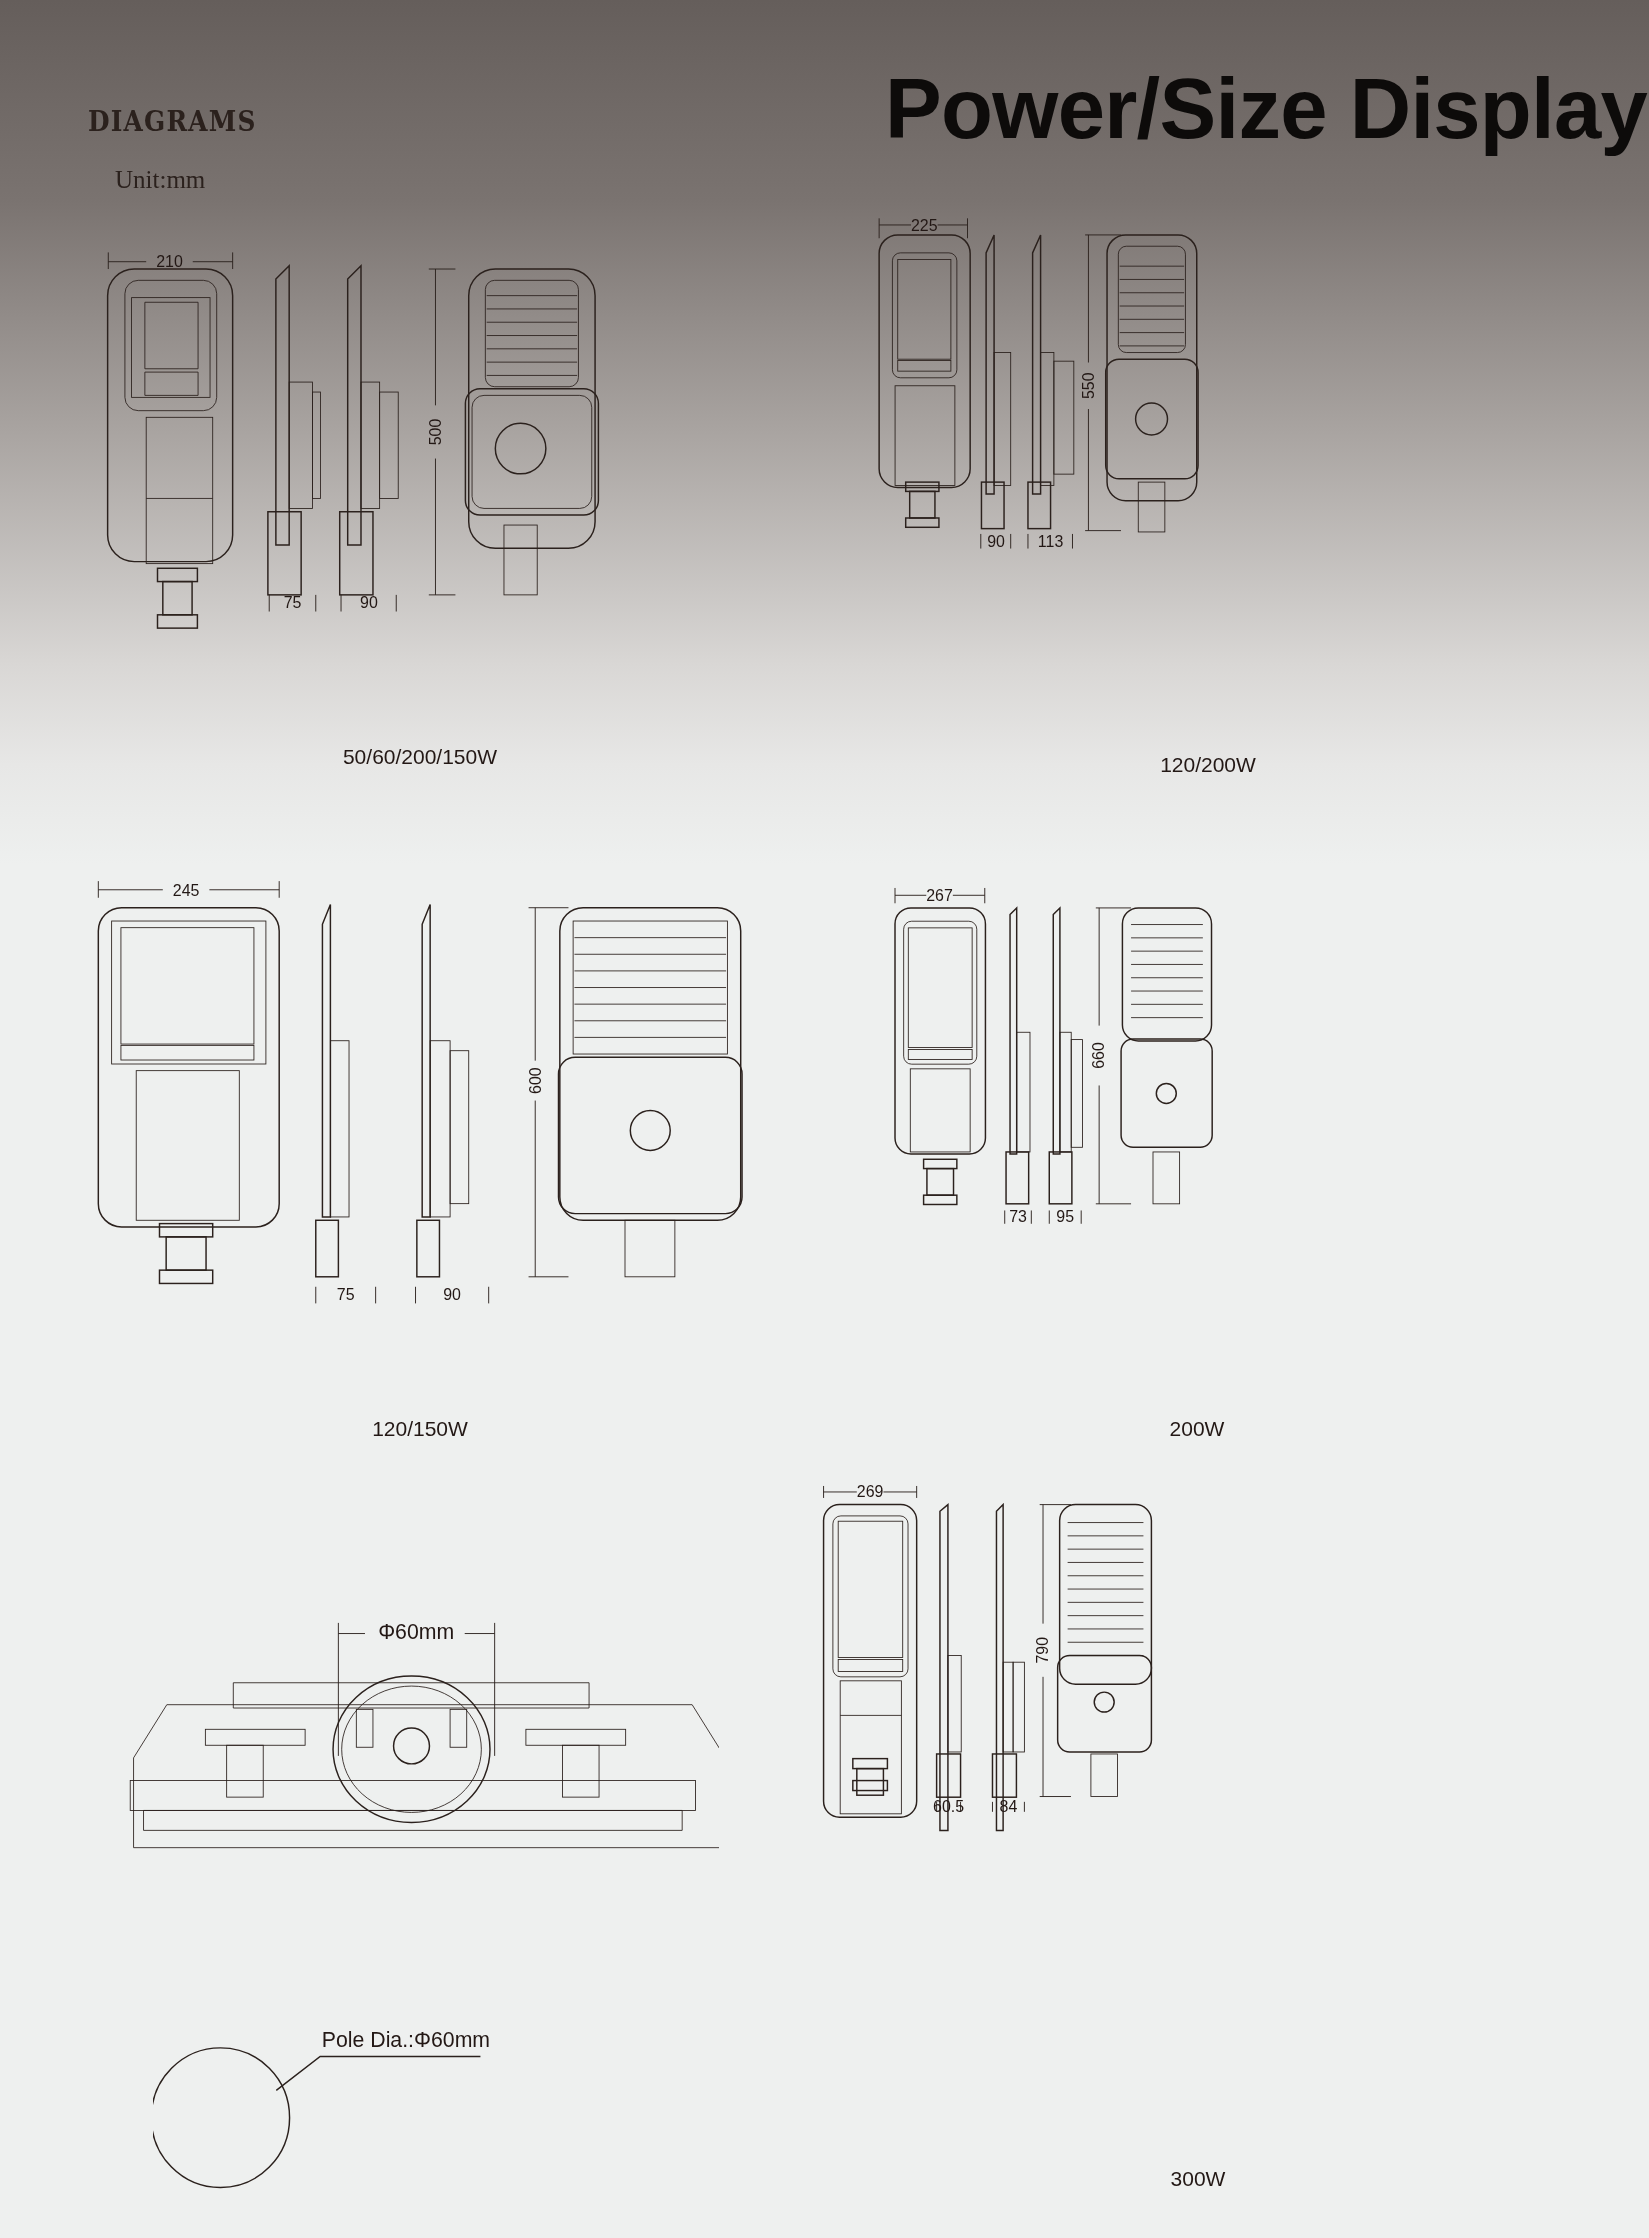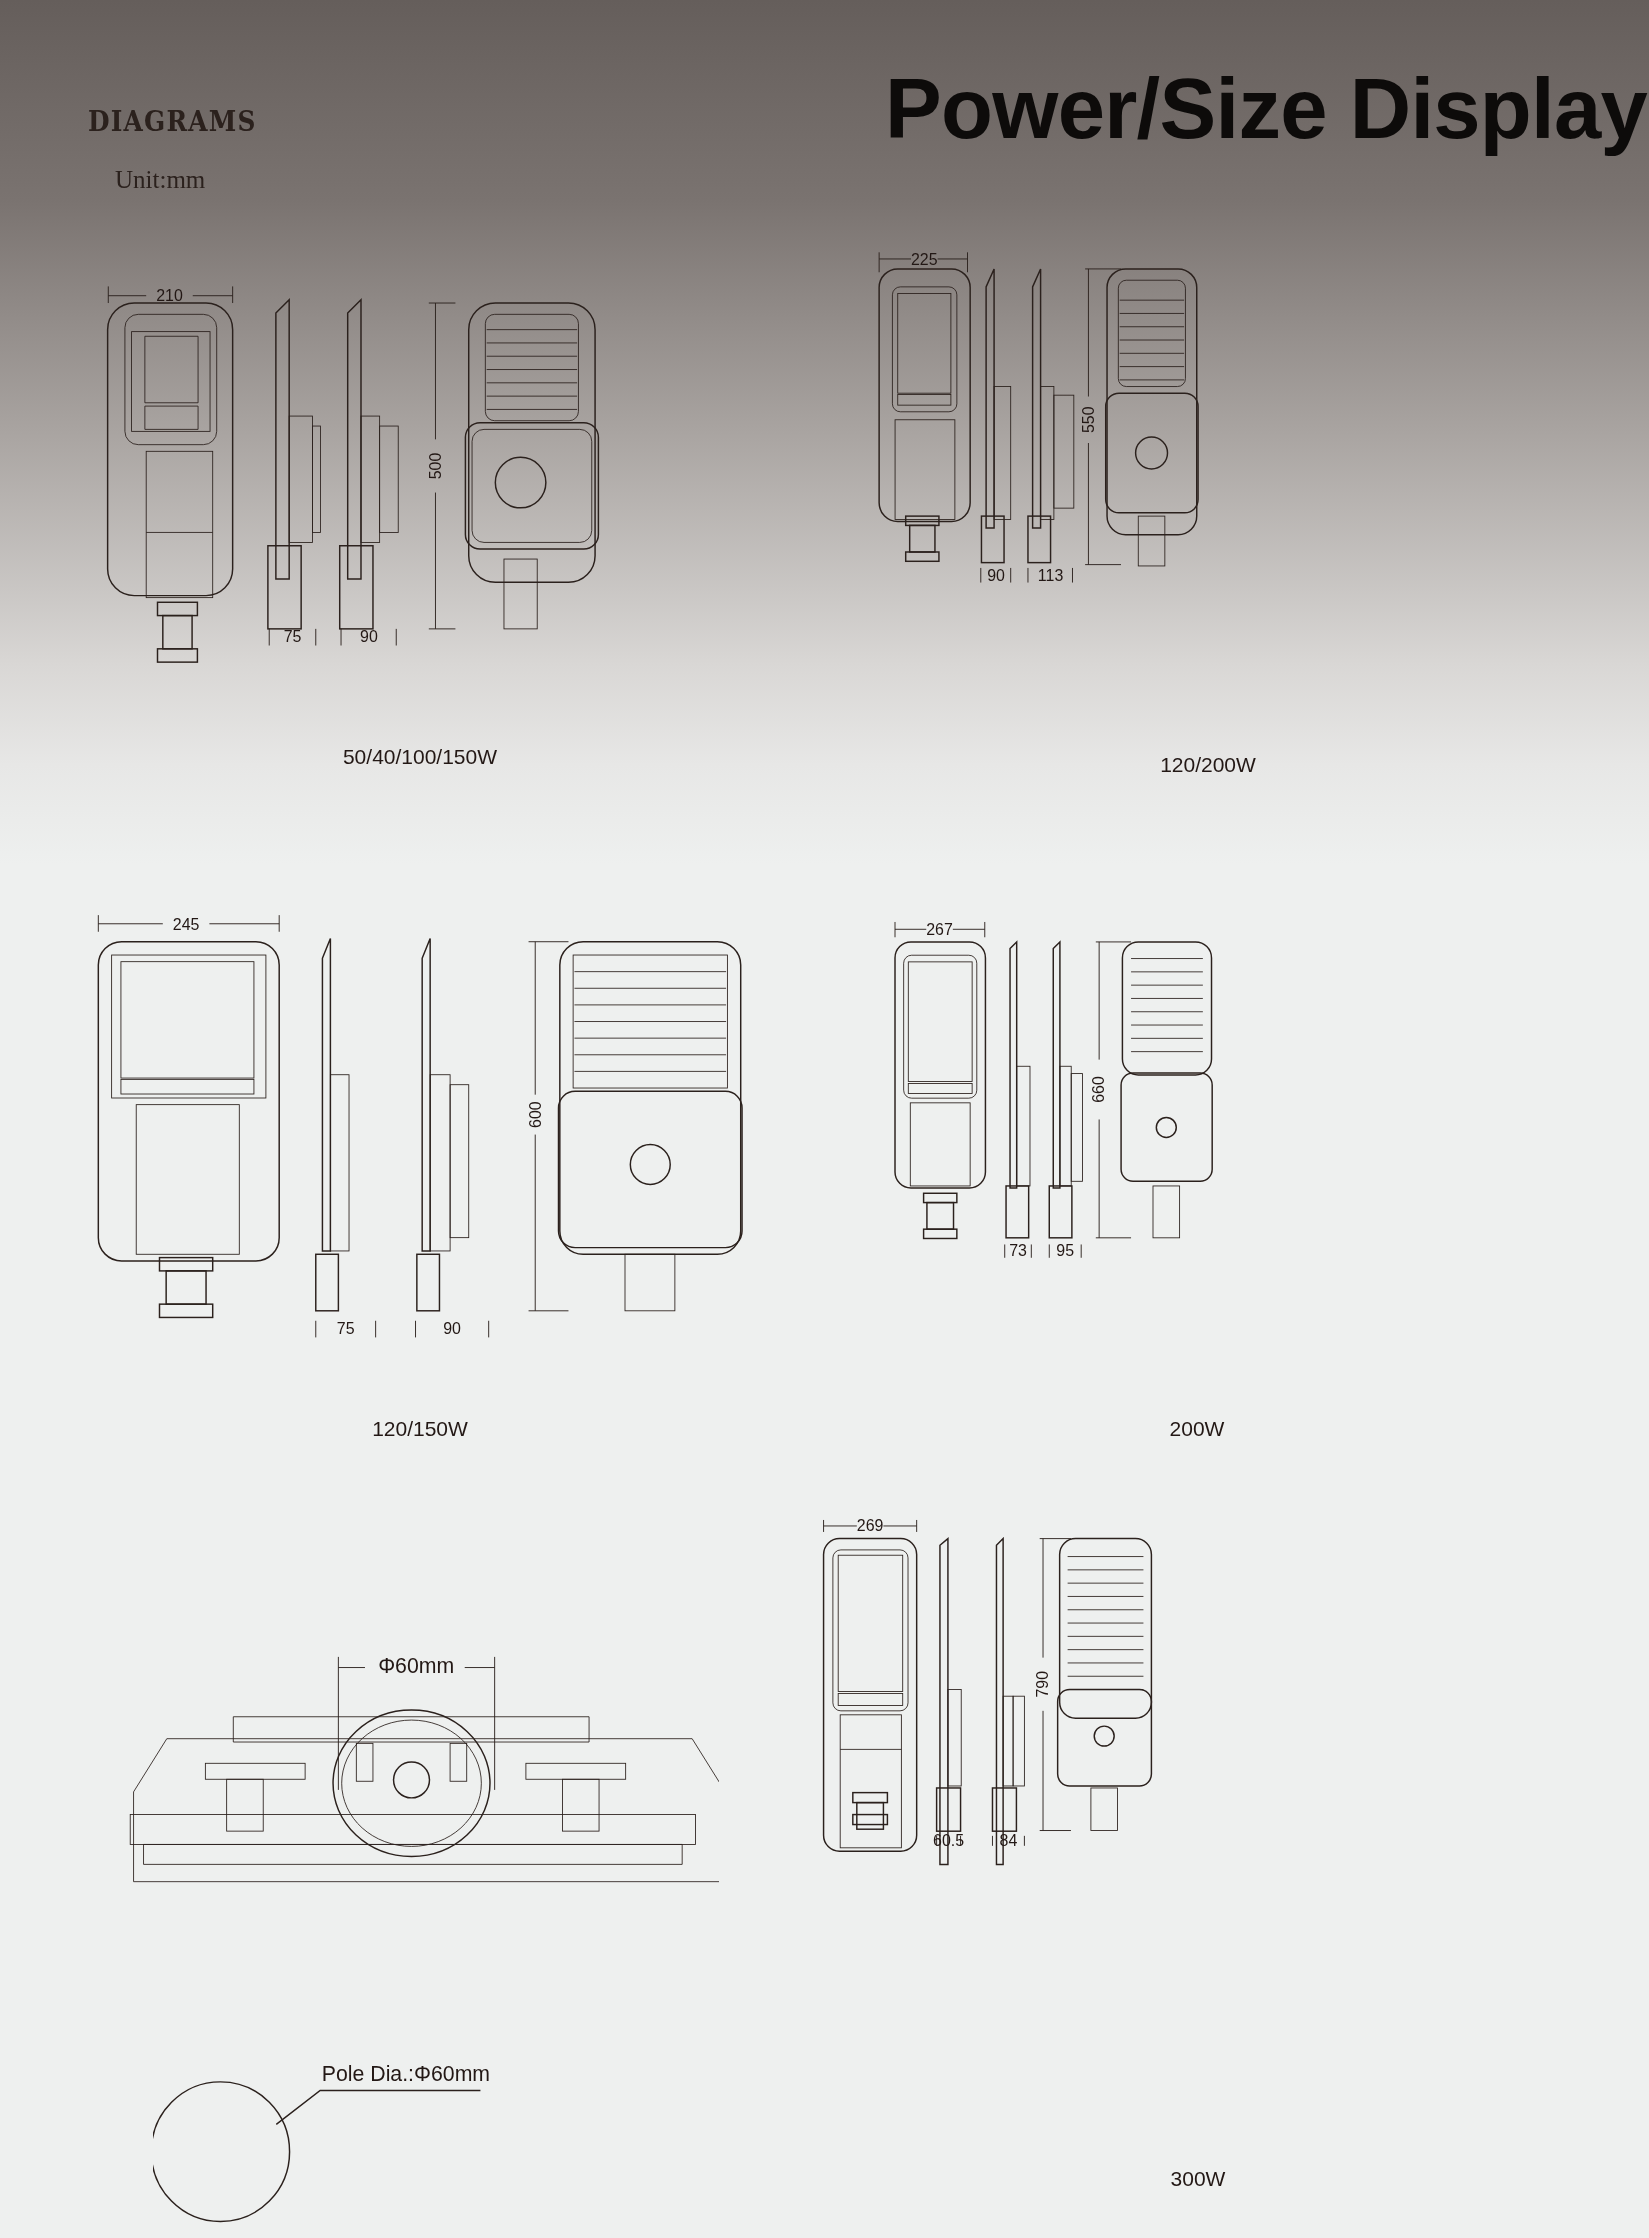--- a/index.html
+++ b/index.html
@@ -8,21 +8,21 @@
     font-family:"Liberation Sans",sans-serif;color:#231815;}
   .abs{position:absolute;}
   #diagrams-label{left:88px;top:106px;font-family:"DejaVu Serif",serif;font-weight:bold;font-size:27px;letter-spacing:1.3px;color:#2b211d;transform:scaleX(0.92);transform-origin:left;}
   #unit-label{left:86px;top:166px;font-family:Liberation Serif, serif;font-size:25px;color:#2b211d;margin-left:29px;}
   #page-title{left:885px;top:60px;font-family:"Liberation Sans",sans-serif;font-weight:bold;font-size:85px;color:#0d0b0a;letter-spacing:-0.7px;}
   .model-label{position:absolute;font-size:21px;color:#231815;transform:translateX(-50%);white-space:nowrap;}
   .dim-txt{font-family:"Liberation Sans",sans-serif;font-size:24px;fill:#231815;}
   svg .ln{stroke:#2b211d;fill:none;stroke-width:2.2;}
   svg .th{stroke:#2b211d;fill:none;stroke-width:1.3;}
   svg .dl{stroke:#2b211d;fill:none;stroke-width:1.4;}
-  .drawing{position:absolute;margin-top:34px;}
+  .drawing{position:absolute;}
 </style>
 </head>
 <body>
 
 <div id="diagrams-label" class="abs">DIAGRAMS</div>
 <div id="unit-label" class="abs">Unit:mm</div>
 <div id="page-title" class="abs">Power/Size Display</div>
 
 <div class="drawing" style="left:93px;top:239px;width:665px;height:479px;">
   <svg width="665" height="479" viewBox="0 0 1000 720">
@@ -81,21 +81,21 @@
     <circle class="ln" cx="643" cy="315" r="38"></circle>
     <rect class="th" x="618" y="430" width="50" height="105"></rect>
   </svg>
   <svg class="abs" style="left:0;top:0" width="665" height="479" viewBox="0 0 1000 720">
     <text class="dim-txt" x="115" y="42" text-anchor="middle">210</text>
     <text class="dim-txt" x="300" y="555" text-anchor="middle">75</text>
     <text class="dim-txt" x="415" y="555" text-anchor="middle">90</text>
     <text class="dim-txt" x="0" y="0" text-anchor="middle" transform="translate(523,290) rotate(-90)">500</text>
   </svg>
 </div>
-<div class="model-label" style="left:420px;top:745px;">50/40/100/150W</div>
+<div class="model-label" style="left:420px;top:745px;">50/60/200/150W</div>
 
 <div class="drawing" style="left:871px;top:213px;width:698px;height:505px;">
   <svg width="698" height="505" viewBox="0 0 1050 760">
     <line class="dl" x1="12" y1="8" x2="12" y2="38"></line>
       <line class="dl" x1="145" y1="8" x2="145" y2="38"></line>
     <line class="dl" x1="12" y1="18" x2="60" y2="18"></line>
       <line class="dl" x1="100" y1="18" x2="145" y2="18"></line>
     <rect class="ln" x="12" y="33" width="137" height="380" rx="28"></rect>
     <rect class="th" x="32" y="60" width="97" height="188" rx="12"></rect>
     <rect class="th" x="40" y="70" width="80" height="150"></rect>

